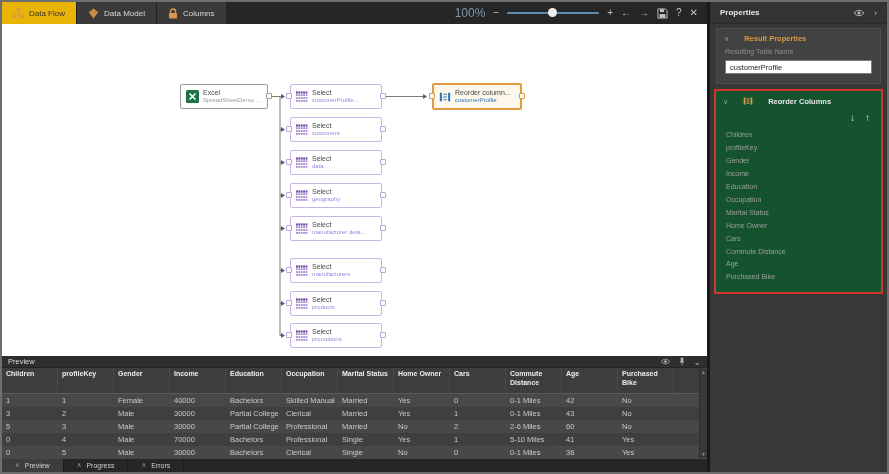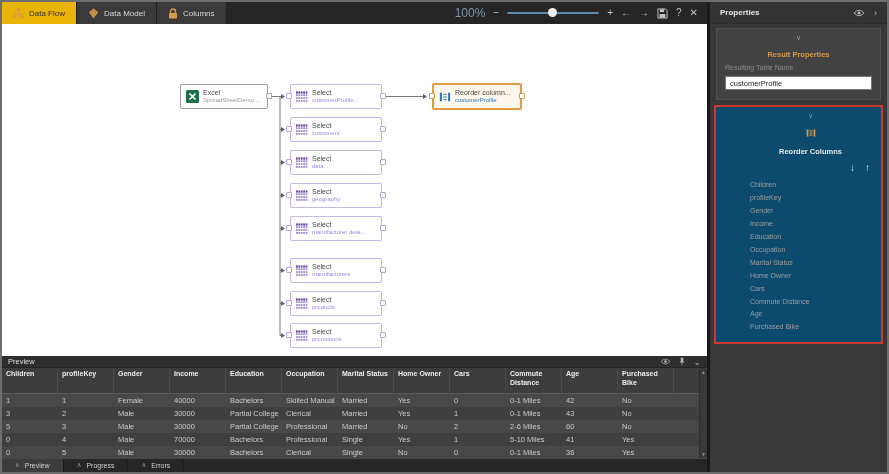--- a/index.html
+++ b/index.html
@@ -53,27 +53,27 @@
     border-right:1px solid #1c1c1c;}
   .btab.active{background:#3d3d3d;}
   .btab .chev{font-size:6.5px;color:#9a9a9a;}
   
   .right-panel{flex:1;display:flex;flex-direction:column;background:#383838;}
   .panel-header{height:22px;background:#333;display:flex;align-items:center;padding:8px 10px;
     color:#e8e8e8;font-size:8px;font-weight:bold;flex:none;border-bottom:1px solid #2b2b2b;}
   .panel-header .icons{margin-left:auto;display:flex;align-items:center;gap:9px;color:#bdbdbd;font-weight:normal;font-size:9px;}
   .panel-body{flex:1;padding:4px 6px;display:flex;flex-direction:column;gap:5px;overflow:hidden;}
   .section{background:#424242;border:1px solid #4f4f4f;}
-  .section-header{display:flex;align-items:center;gap:9px;padding:5px 7px;font-size:7.5px;color:#cccccc;flex-direction:column;}
+  .section-header{display:flex;align-items:center;gap:15px;padding:5px 7px;font-size:7.5px;color:#cccccc;}
   .chevron{color:#9a9a9a;font-size:7px;line-height:1;}
   .sec-result .section-title{color:#d79a4a;font-weight:bold;}
   .field-label{color:#8d8d8d;font-size:7px;padding:0 8px;}
   .field-input{display:block;margin:5px 8px 9px;height:14px;background:#fff;border:1px solid #7a7a7a;
     font-size:7.5px;color:#1e1e1e;padding:0 4px;width:calc(100% - 16px);font-family:"Liberation Sans",sans-serif;}
-  .sec-reorder{border:2px solid #ce382b;margin:0 -2px;background:#0c4a6e;padding-left:24px;}
+  .sec-reorder{border:2px solid #ce382b;margin:0 -2px;background:#14532d;}
   .sec-reorder .section-title{color:#e8e8e8;font-weight:bold;}
   .arrows-row{display:flex;justify-content:flex-end;gap:10px;padding:1px 11px 3px;color:#e2e2e2;font-size:10px;}
   .arrows-row span{cursor:default;}
   .col-list{padding:3px 0 8px;}
   .col-item{font-size:7px;color:#9e9e9e;padding:2.1px 10px;line-height:1.25;}
   .sec-selection .section-title{color:#c4c4c4;}
   .ic{display:inline-flex;align-items:center;}
 </style>
 </head>
 <body>

